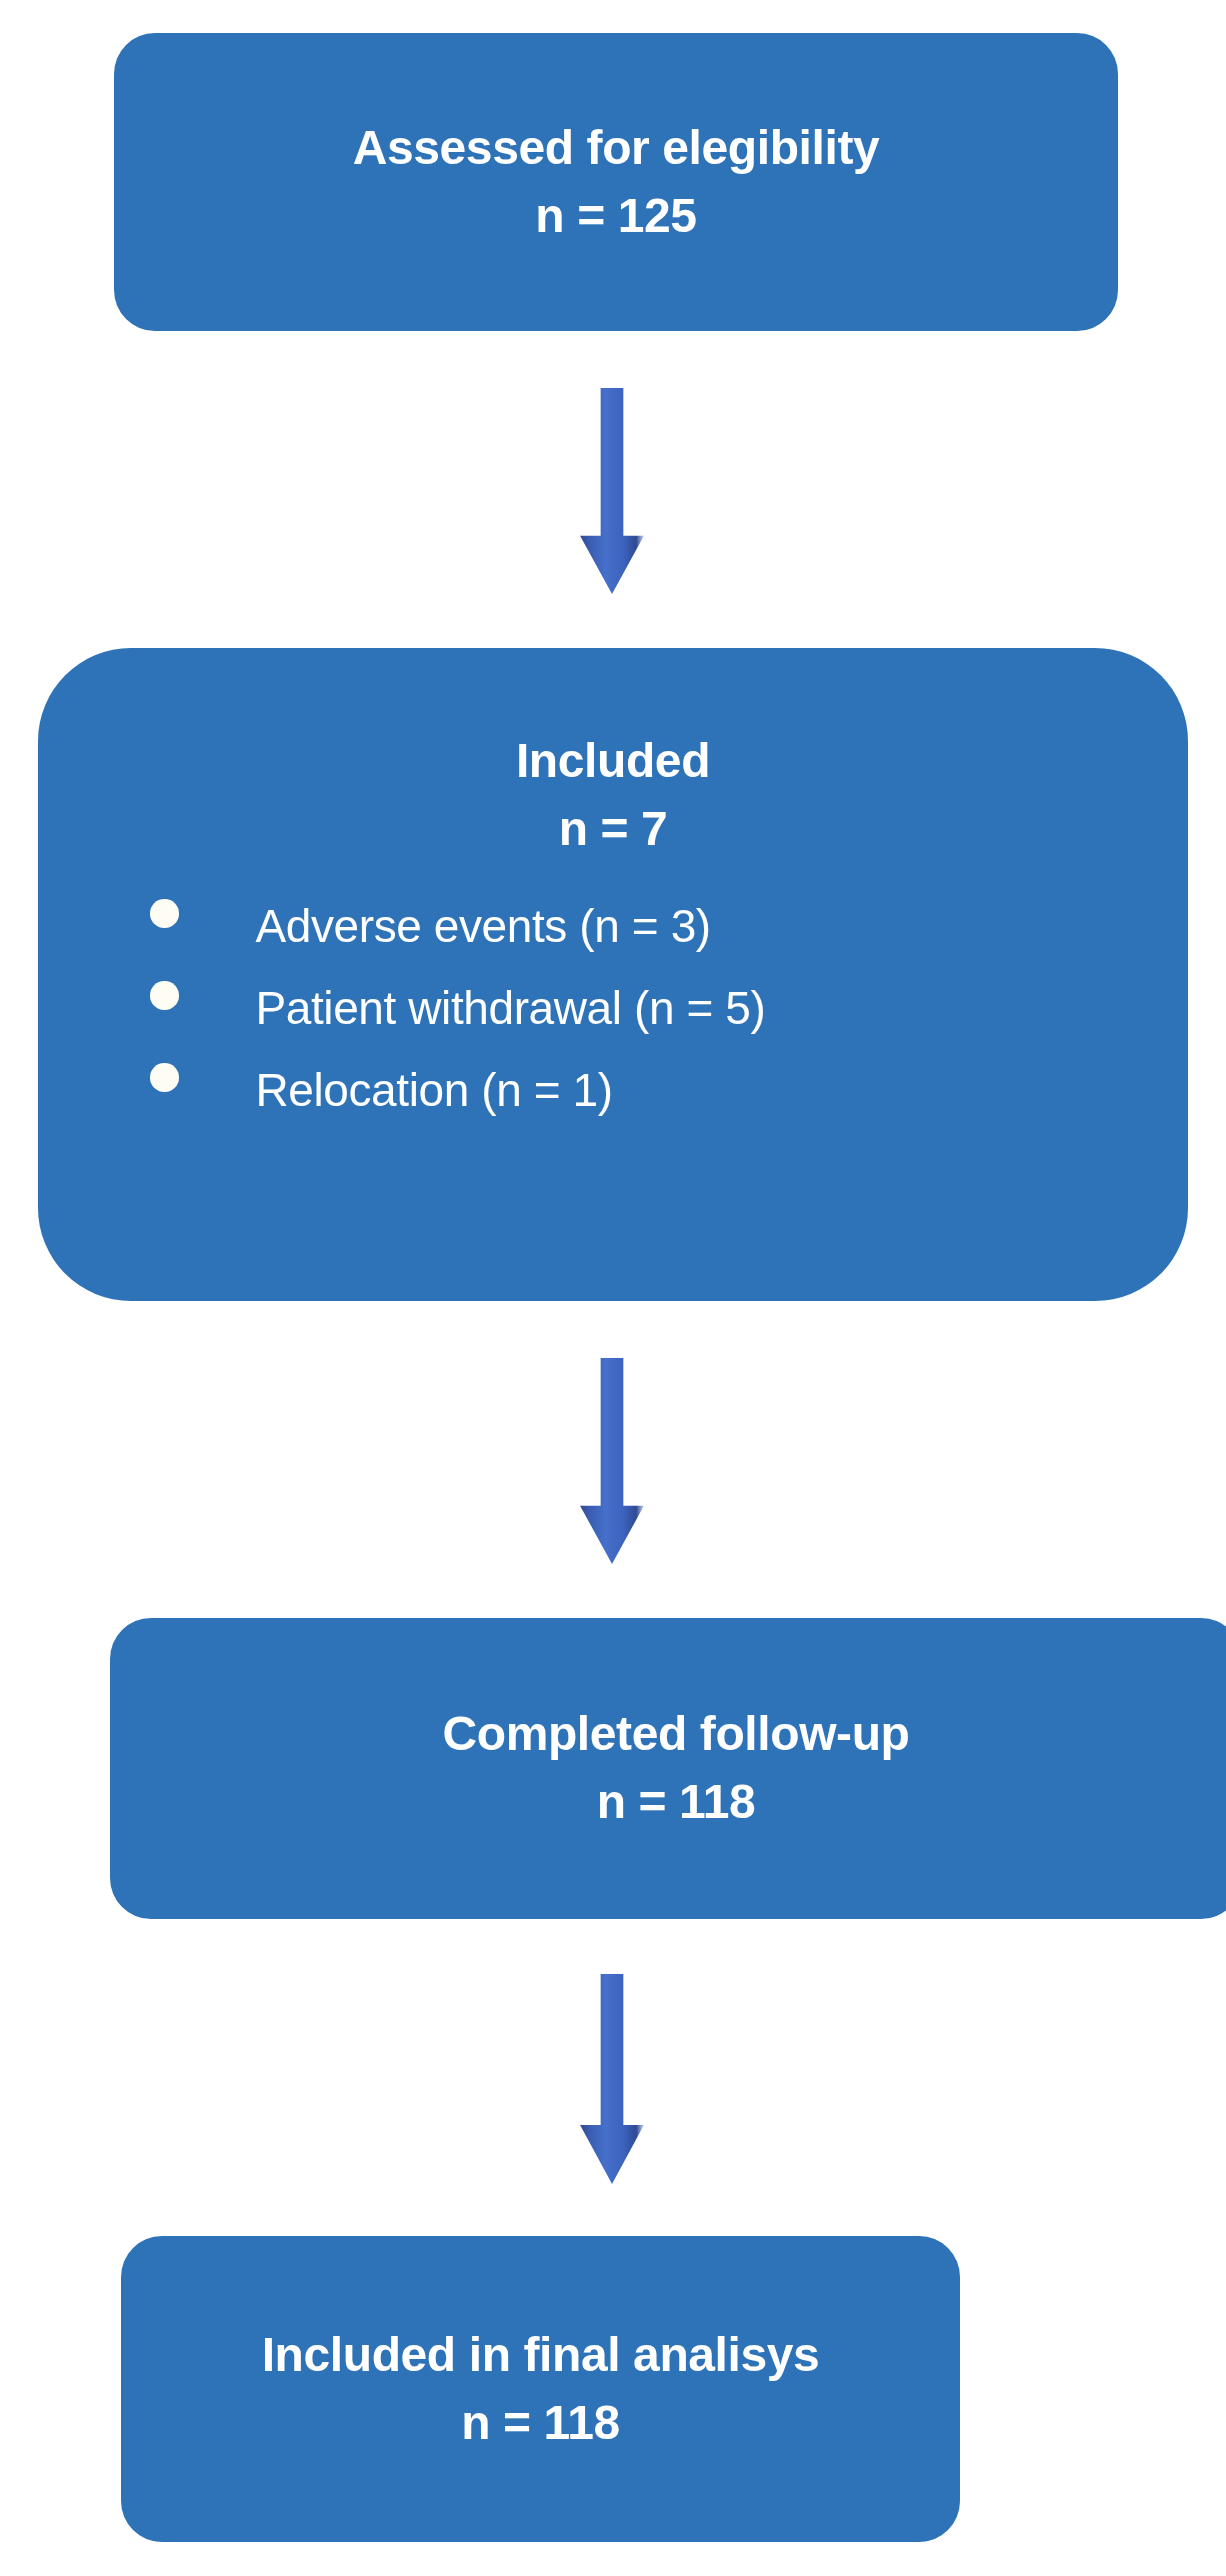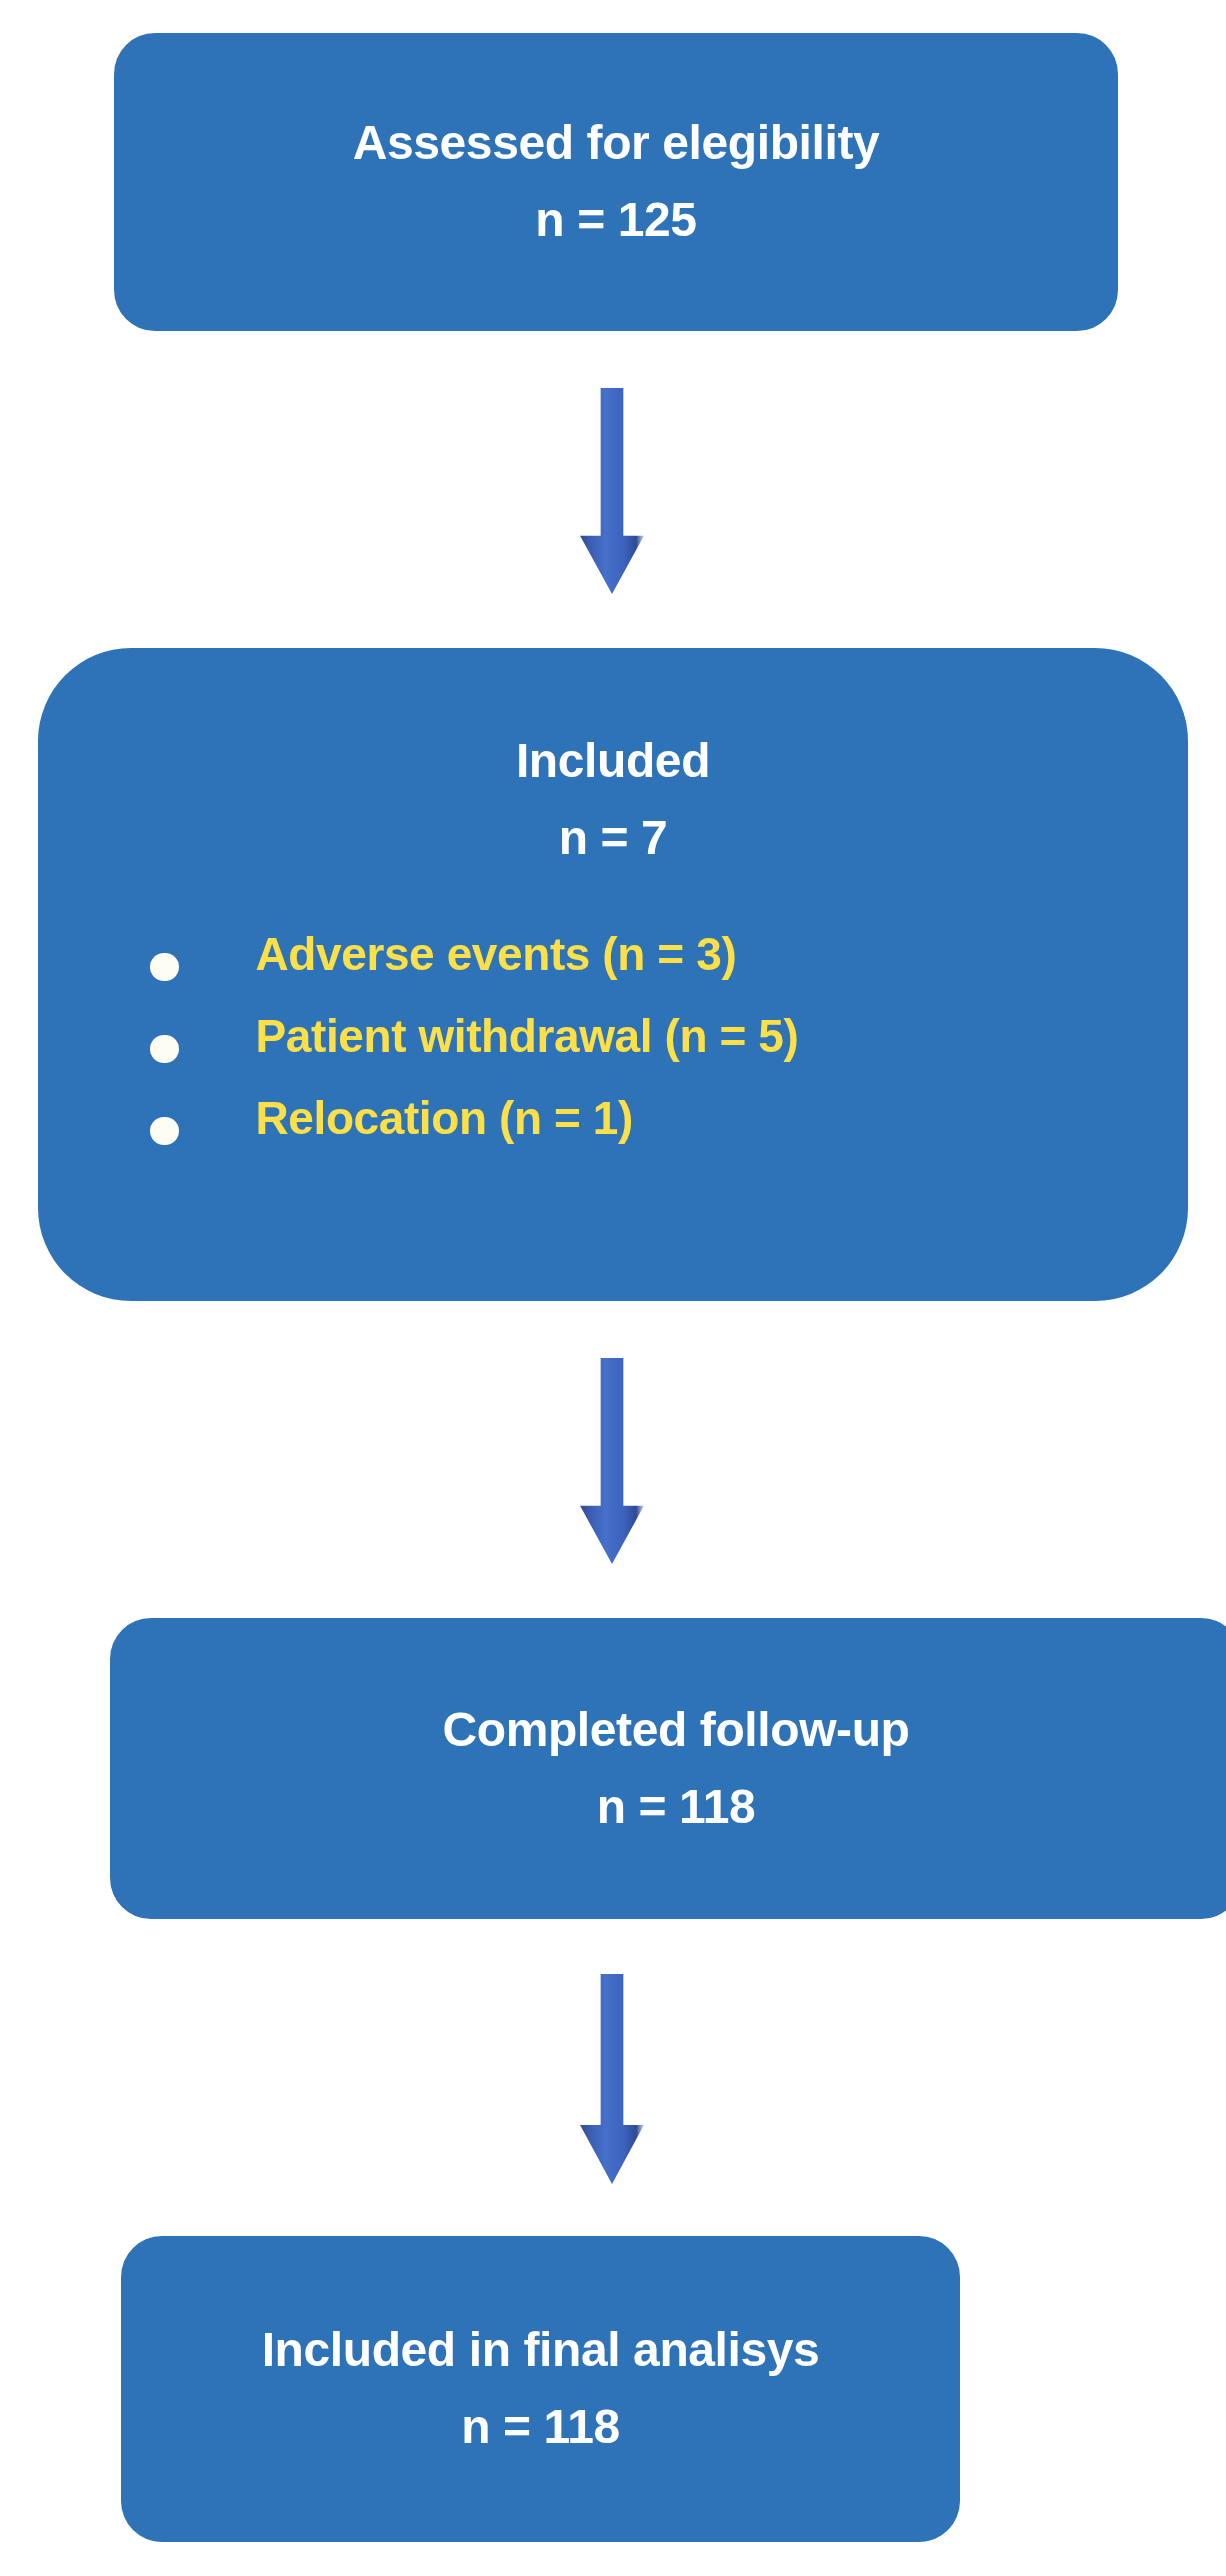--- a/index.html
+++ b/index.html
@@ -62,41 +62,41 @@
     width: 839px; height: 306px;
     border-radius: 41px;
     font-size: 48px;
   }
 
   .box-line {
     display: block;
     white-space: nowrap;
   }
   .box-line + .box-line {
-    margin-top: 20px;
+    margin-top: 11px;
   }
 
   
   .reason-list {
     position: absolute;
     left: 89px;
     top: 251px;
     width: 997px;
     margin: 0;
     padding: 0;
     list-style: none;
     text-align: left;
   }
   .reason-item {
     display: flex;
-    align-items: flex-end;
+    align-items: flex-start;
     height: 82px;
     font-size: 46px;
-    font-weight: bold;
-    color: #fde047;
+    font-weight: normal;
+    color: #ffffff;
     letter-spacing: -0.4px;
     white-space: nowrap;
   }
   .reason-bullet {
     flex: 0 0 auto;
     width: 28.5px;
     height: 28.5px;
     border-radius: 50%;
     background: #fdfdf4;
     margin-right: 77px;

